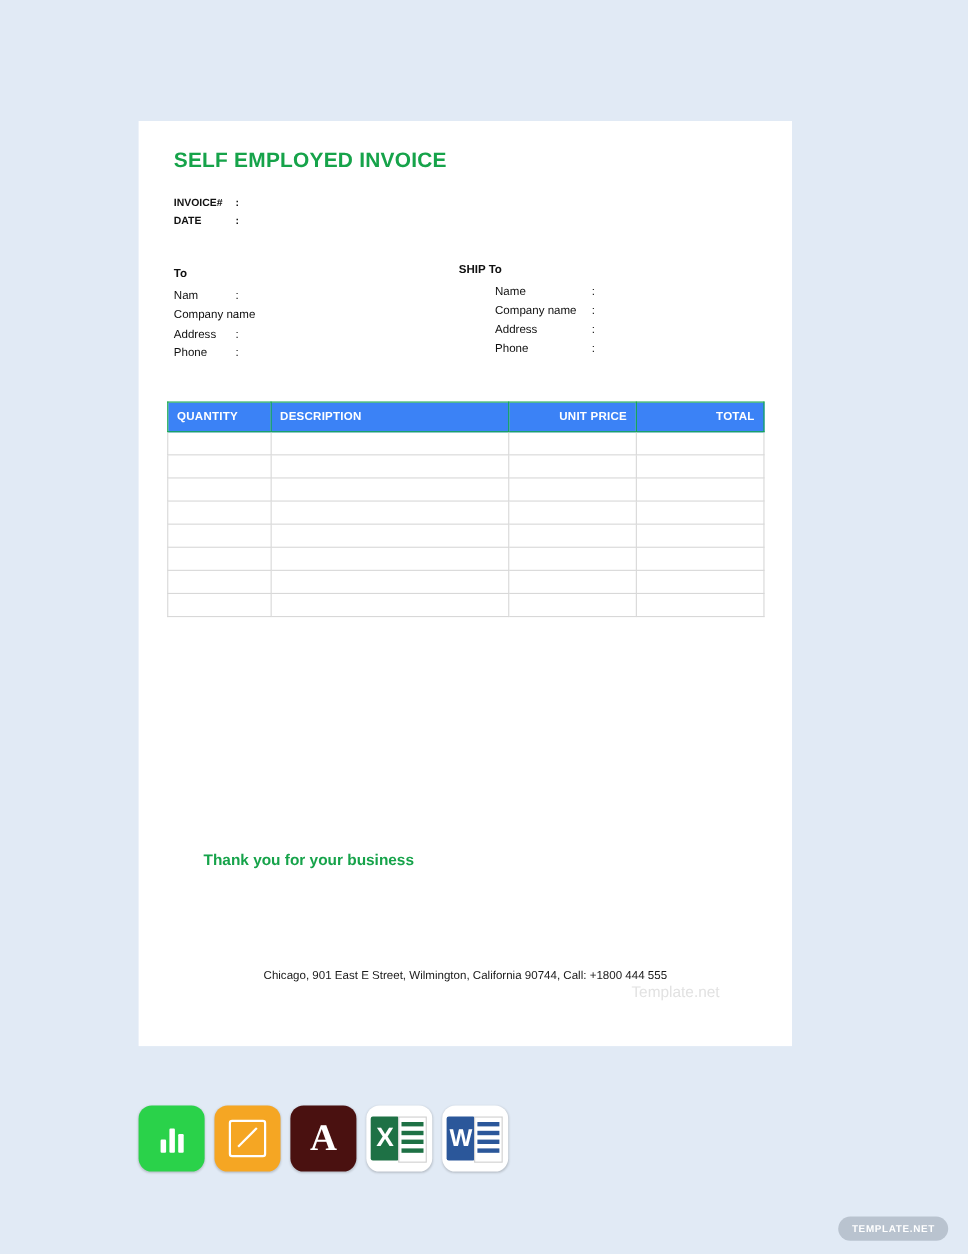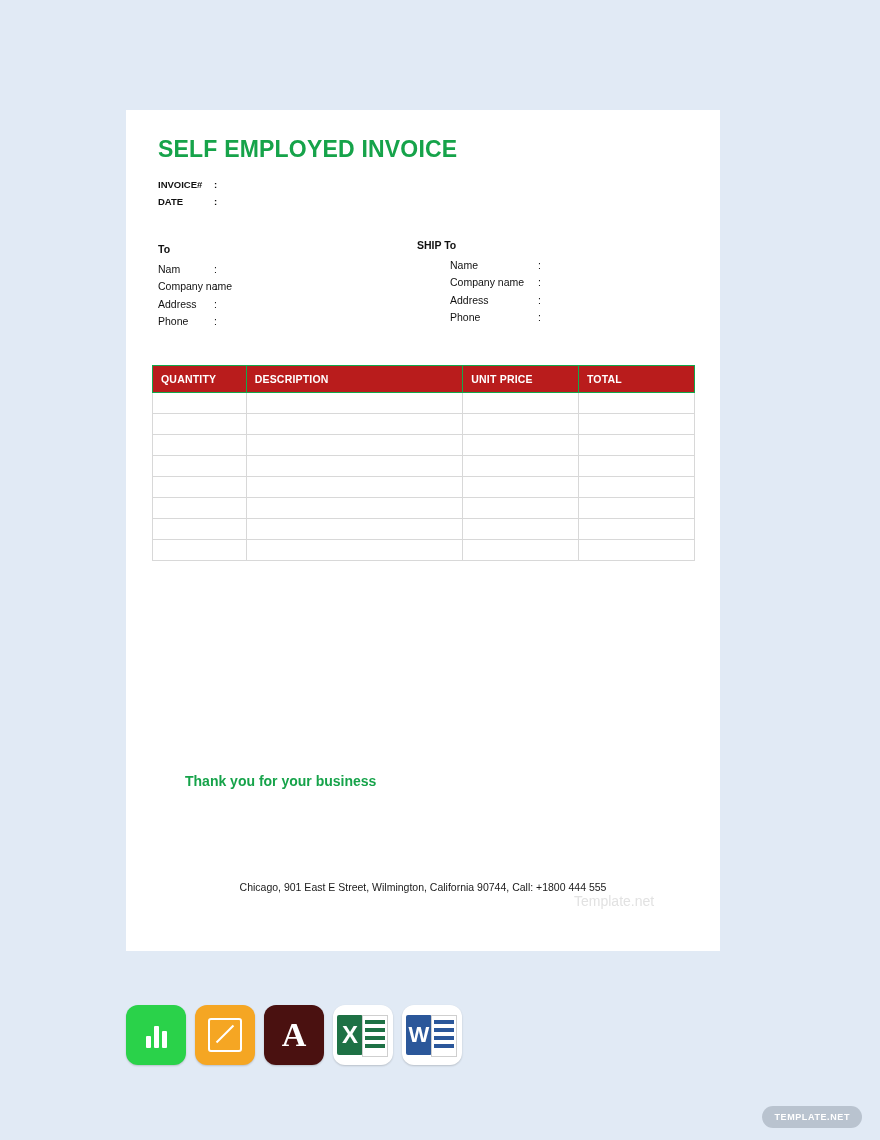--- a/index.html
+++ b/index.html
@@ -22,21 +22,21 @@
     width: 594px;
     height: 841px;
     background: #ffffff;
     box-sizing: border-box;
   }
 
   .doc-title {
     position: absolute;
     left: 32px;
     top: 26px;
-    font-size: 23px;
+    font-size: 19px;
     font-weight: bold;
     color: #16a34a;
     letter-spacing: 0.2px;
   }
 
   .meta {
     position: absolute;
     left: 32px;
     top: 66px;
     font-size: 9.5px;
@@ -69,30 +69,30 @@
   table.items {
     position: absolute;
     left: 26px;
     top: 255px;
     width: 543px;
     border-collapse: collapse;
     font-size: 10.5px;
     color: #111;
   }
   table.items th {
-    background: #b91c1c;
+    background: #3b82f6;
     color: #ffffff;
     font-size: 10.5px;
     font-weight: bold;
     padding: 7px 8px;
     text-align: left;
     border: 1px solid #12a84b;
     letter-spacing: 0.2px;
   }
-  table.items th.c { text-align: left; }
+  table.items th.c { text-align: right; }
   table.items td {
     border: 1px solid #d8d8d8;
     height: 20px;
     padding: 0 8px;
   }
   .col-qty { width: 82px; }
   .col-desc { width: 231px; }
   .col-unit { width: 115px; }
   .col-total { width: 115px; }
 

